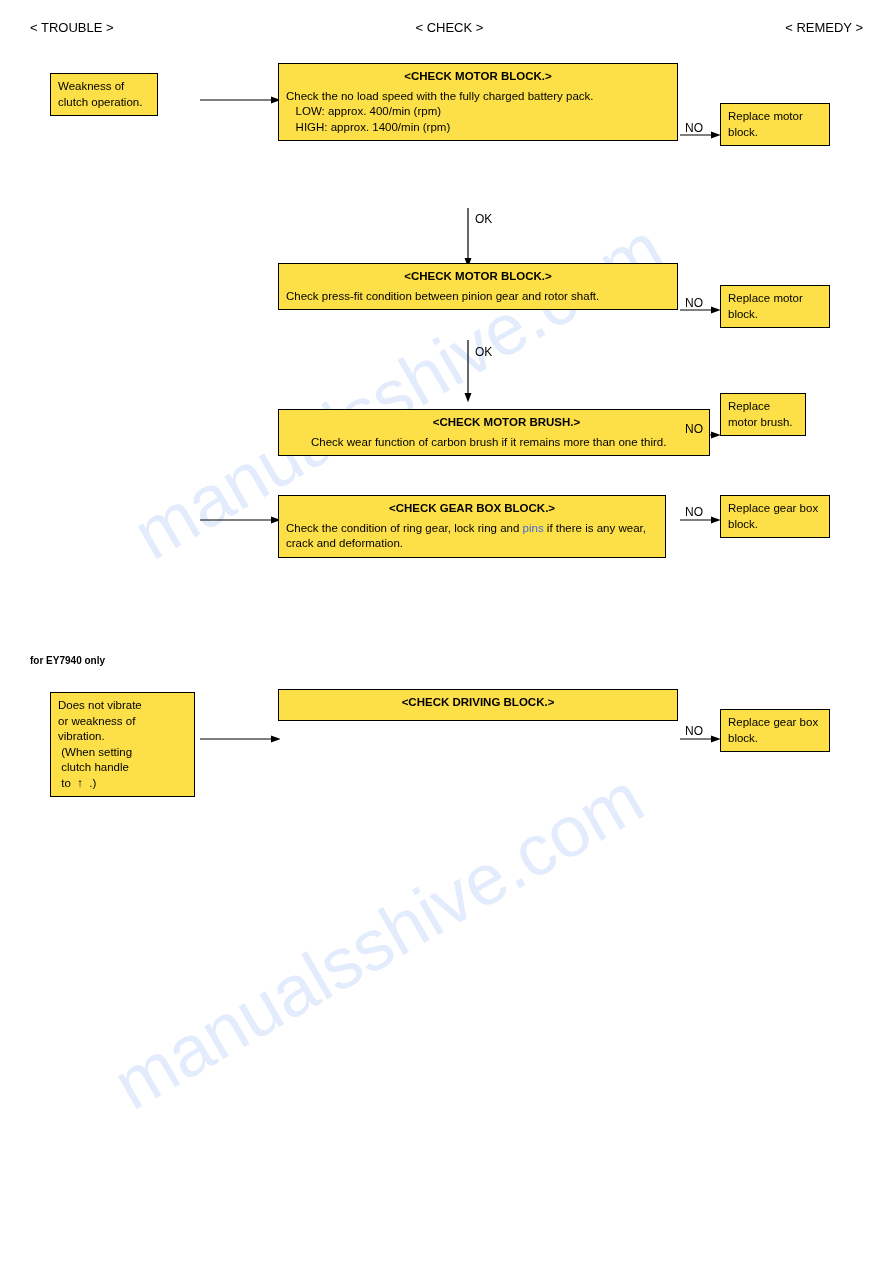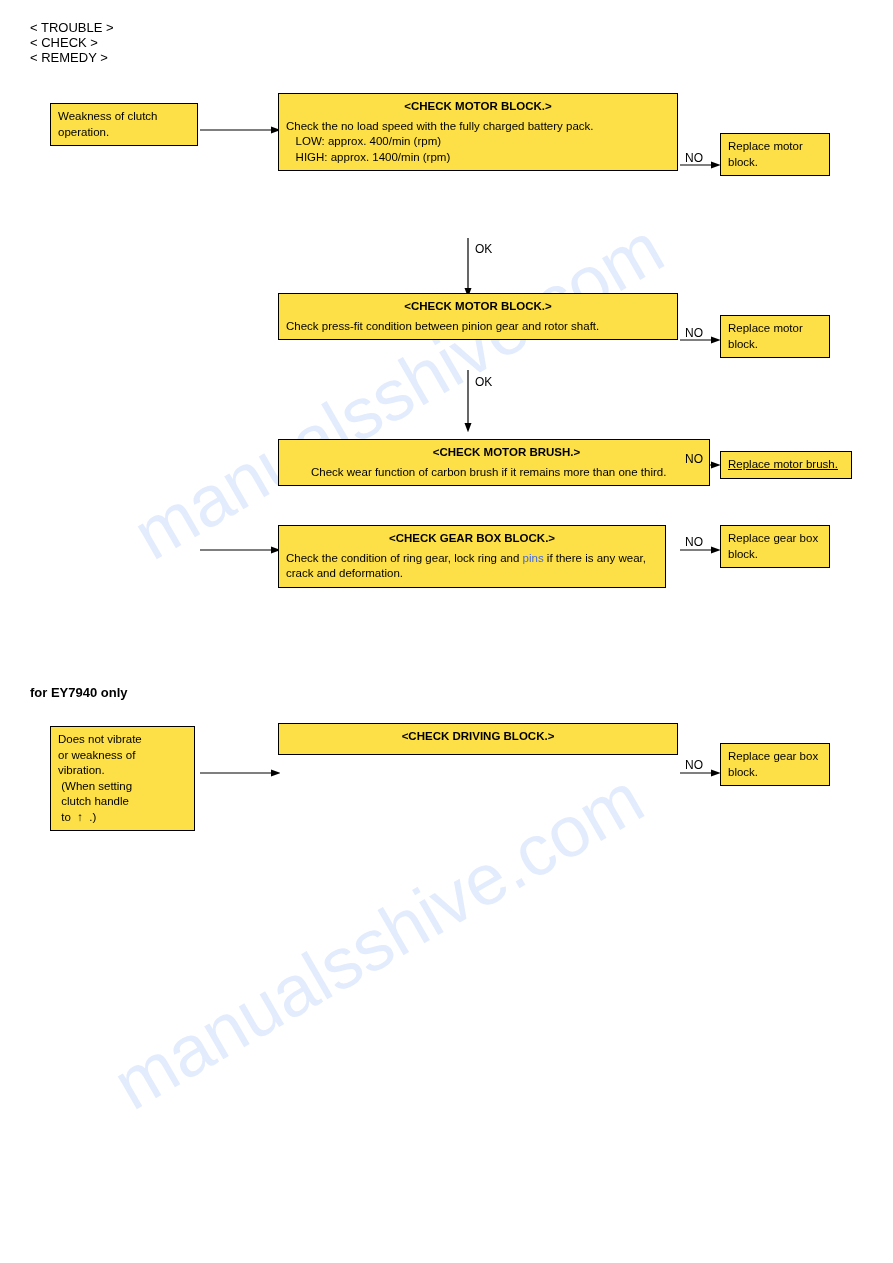--- a/index.html
+++ b/index.html
@@ -48,21 +48,20 @@
     }
 
     
     .header-row {
       display: flex;
       justify-content: space-between;
       margin-bottom: 10px;
       padding: 0 10px;
       position: relative;
       z-index: 1;
-      flex-direction: column;
     }
     .header-col {
       font-size: 13px;
       font-weight: normal;
       font-family: Arial, sans-serif;
     }
 
     
     .flowchart {
       position: relative;
@@ -75,21 +74,21 @@
       border: 1px solid #000;
       padding: 5px 7px;
       background: #fde047;
       position: absolute;
       font-size: 11.5px;
       font-family: Arial, sans-serif;
       line-height: 1.35;
     }
 
     .box-trouble {
-      width: 148px;
+      width: 108px;
     }
 
     .box-check {
       width: 380px;
     }
 
     .box-remedy {
       width: 100px;
     }
 
@@ -98,21 +97,21 @@
       position: absolute;
       top: 0;
       left: 0;
       width: 100%;
       height: 100%;
       pointer-events: none;
     }
 
     
     .section-label {
-      font-size: 13px;
+      font-size: 10px;
       font-weight: bold;
       font-family: Arial, sans-serif;
       margin-bottom: 8px;
     }
 
     
     .blue-text {
       color: #4169e1;
     }
   </style>
@@ -187,21 +186,21 @@
 
     <div style="position:absolute; left:445px; top:300px; font-family:Arial,sans-serif; font-size:12px;">OK</div>
 
     <div class="box box-check" style="left:248px; top:364px; width:432px;padding-left:32px;">
       <div style="text-align:center; font-weight:bold; margin-bottom:4px;">&lt;CHECK MOTOR BRUSH.&gt;</div>
       <div>Check wear function of carbon brush if it remains more than one third.</div>
     </div>
 
     <div style="position:absolute; left:655px; top:377px; font-family:Arial,sans-serif; font-size:12px;">NO</div>
 
-    <div class="box box-remedy" style="left:690px; top:376px; width:132px;text-decoration:underline;">
+    <div class="box box-remedy" style="left:690px; top:348px; width:86px;">
       <span>Replace motor brush.</span>
     </div>
 
 
     <div class="box box-check" style="left:248px; top:450px; width:388px;">
       <div style="text-align:center; font-weight:bold; margin-bottom:4px;">&lt;CHECK GEAR BOX BLOCK.&gt;</div>
       <div>Check the condition of ring gear, lock ring and <span class="blue-text">pins</span> if there is any wear, crack and deformation.</div>
     </div>
 
     <div style="position:absolute; left:655px; top:460px; font-family:Arial,sans-serif; font-size:12px;">NO</div>

